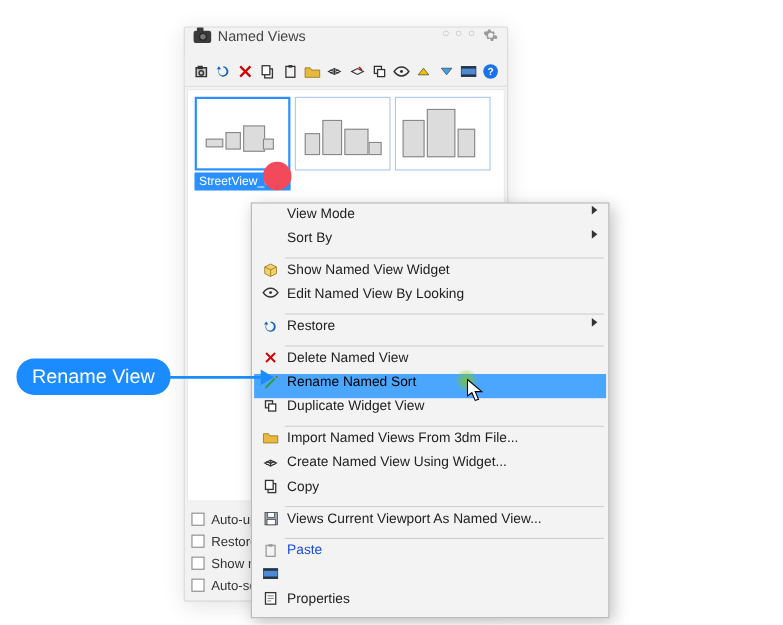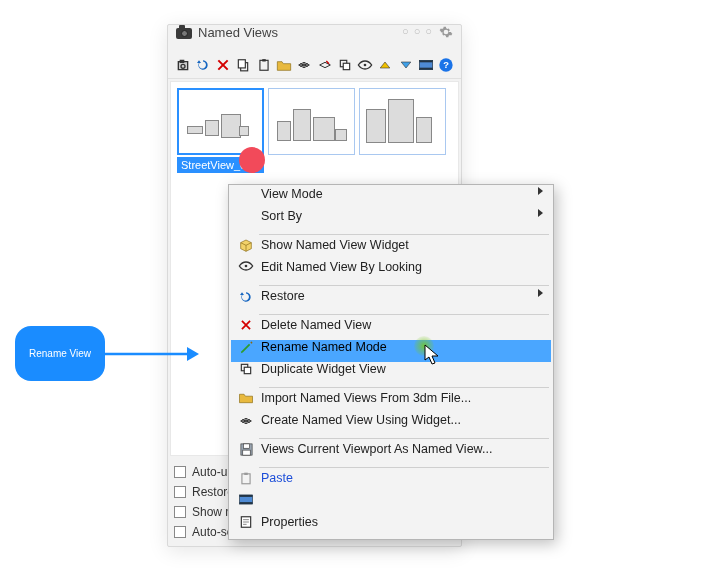--- a/index.html
+++ b/index.html
@@ -159,22 +159,22 @@
   
   .callout {
     position:absolute;
     left:15px; top:326px;
     display:flex; align-items:center;
     z-index:15;
   }
   .callout .pill {
     background:#1a8cff;
     color:#fff;
-    font-size:10px;
-    padding:22px 14px;
+    font-size:18px;
+    padding:6px 14px;
     border-radius:16px;
     white-space:nowrap;
   }
   .callout svg { margin-left:-2px; }
 </style>
 </head>
 <body>
 
 <div class="panel">
   <div class="panel-title">
@@ -374,21 +374,21 @@
       </span>
       <span class="txt">Delete Named View</span>
     </div>
     <div class="mi hl">
       <span class="ico">
         <svg width="15" height="15" viewBox="0 0 24 24">
           <path fill="#2e9c2e" d="M3 21l3-1 12-12-2-2L4 18z"></path>
           <path fill="#8a6a12" d="M18 4l2 2 1-1a1.4 1.4 0 0 0-2-2z"></path>
         </svg>
       </span>
-      <span class="txt">Rename Named Mode</span>
+      <span class="txt">Rename Named Sort</span>
     </div>
     <div class="mi">
       <span class="ico">
         <svg width="14" height="14" viewBox="0 0 24 24">
           <rect x="4" y="4" width="11" height="11" fill="none" stroke="#333" stroke-width="2"></rect>
           <rect x="9" y="9" width="11" height="11" fill="#fff" stroke="#333" stroke-width="2"></rect>
         </svg>
       </span>
       <span class="txt">Duplicate Widget View</span>
     </div>
@@ -402,20 +402,29 @@
       <span class="txt">Import Named Views From 3dm File...</span>
     </div>
     <div class="mi">
       <span class="ico">
         <svg width="16" height="16" viewBox="0 0 24 24">
           <path fill="none" stroke="#333" stroke-width="1.5" d="M4 12l8-4 8 4-8 4z"></path>
           <path stroke="#333" stroke-width="1.5" d="M12 8v8M6 10l12 4M18 10L6 14"></path>
         </svg>
       </span>
       <span class="txt">Create Named View Using Widget...</span>
+    </div>
+    <div class="mi">
+      <span class="ico">
+        <svg width="14" height="14" viewBox="0 0 24 24">
+          <rect x="8" y="8" width="12" height="14" fill="none" stroke="#333" stroke-width="2"></rect>
+          <rect x="4" y="3" width="12" height="14" fill="#fff" stroke="#333" stroke-width="2"></rect>
+        </svg>
+      </span>
+      <span class="txt">Copy</span>
     </div>
     <div class="sep"></div>
     <div class="mi">
       <span class="ico">
         <svg width="15" height="15" viewBox="0 0 24 24">
           <rect x="3" y="3" width="18" height="18" fill="#9aa5b1" stroke="#333"></rect>
           <rect x="7" y="3" width="10" height="7" fill="#fff" stroke="#333"></rect>
           <rect x="6" y="13" width="12" height="8" fill="#fff" stroke="#333"></rect>
         </svg>
       </span>

